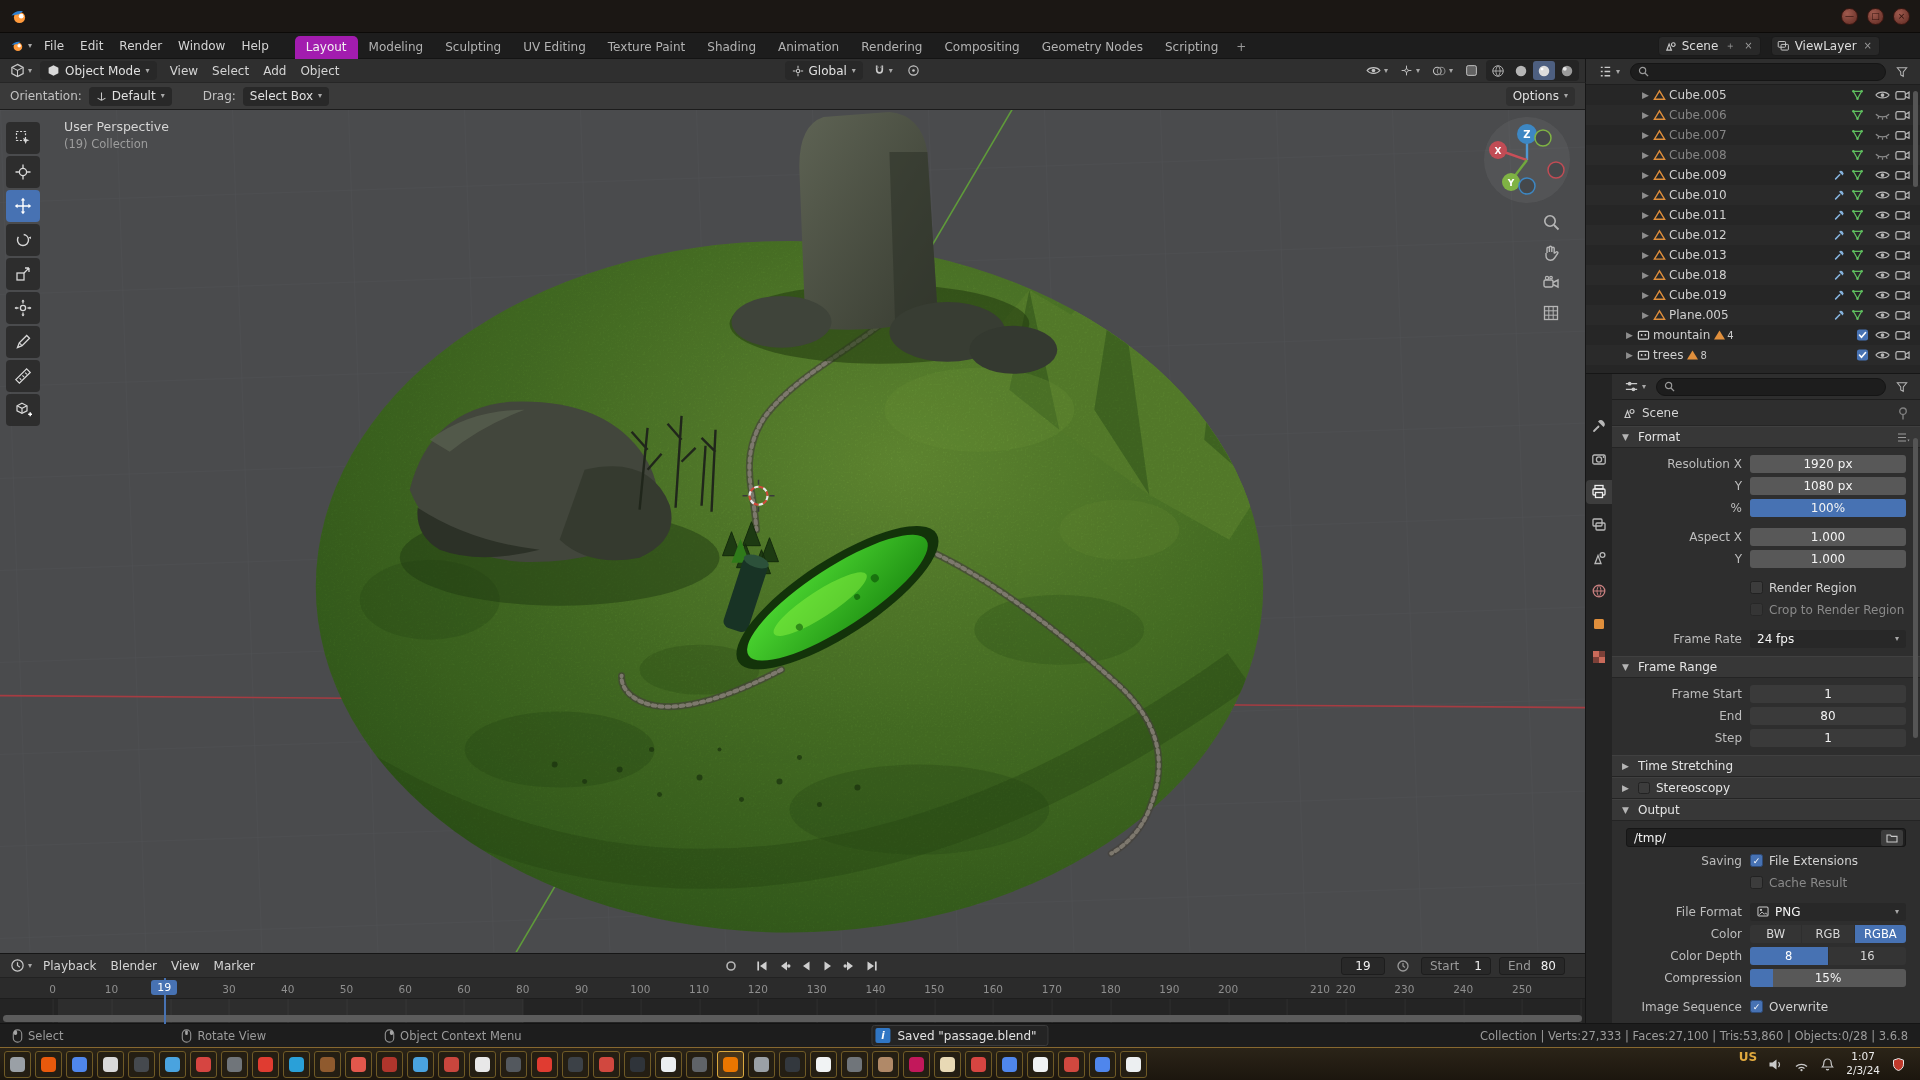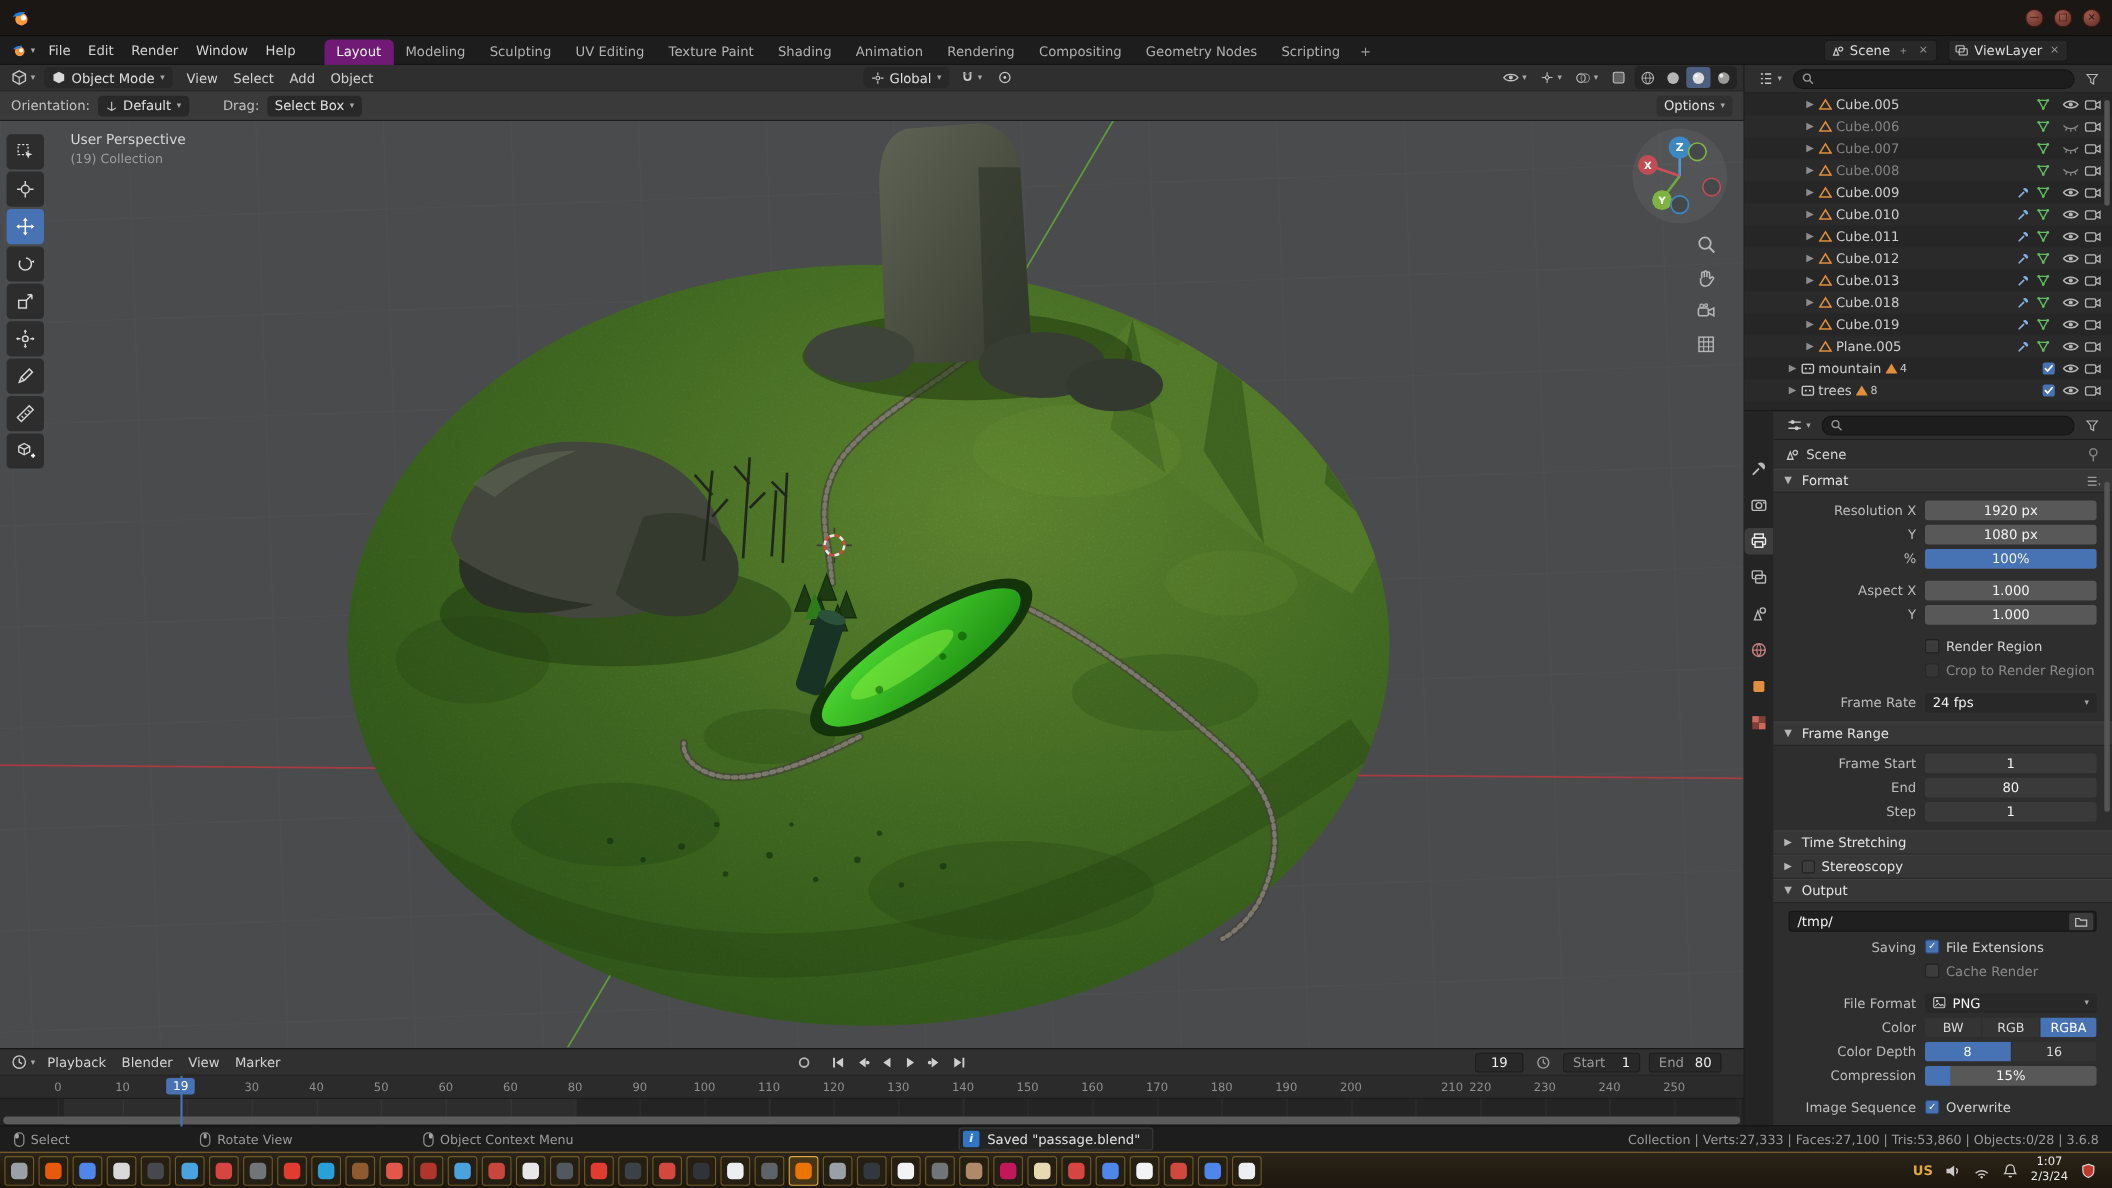--- a/index.html
+++ b/index.html
@@ -17,21 +17,21 @@
 #titlebar .win-title{position:absolute;left:0;right:0;text-align:center;color:#d8ac6e;font-size:13px}
 #win-controls{margin-left:auto;display:flex;gap:9px;z-index:2}
 .winbtn{width:17px;height:17px;border-radius:50%;background:radial-gradient(circle at 35% 30%,#a05a4e,#5e2a22);
   border:1px solid #3c1712;display:flex;align-items:center;justify-content:center;color:#2b100b;font-size:9px;line-height:1}
 
 #menubar{position:absolute;left:0;top:33px;width:1920px;height:26px;background:#1d1d1d;
   display:flex;align-items:center;border-bottom:1px solid #141414;padding:0 6px}
 .menu-item{padding:0 8px;line-height:26px;color:#d4d4d4;cursor:default}
 #tabs{display:flex;align-items:flex-end;height:26px;margin-left:18px}
 .tab{padding:4px 11px 5px;border-radius:5px 5px 0 0;color:#b2b2b2;white-space:nowrap}
-.tab.active{background:#701a75;color:#f2f2f2}
+.tab.active{background:#a21caf;color:#f2f2f2}
 .tab.addtab{color:#9a9a9a;padding:4px 7px 5px}
 #scene-selectors{margin-left:auto;display:flex;gap:10px;margin-right:34px}
 .selector{display:flex;align-items:center;gap:5px;background:#282828;border:1px solid #1a1a1a;border-radius:4px;height:20px;padding:0 5px;color:#ddd}
 .mini-btn{color:#9a9a9a;font-size:10px;padding:0 2px}
 
 #vp-header{position:absolute;left:0;top:59px;width:1586px;height:24px;background:#2f2f2f;
   display:flex;align-items:center;padding:0 6px;border-bottom:1px solid #262626;border-right:1px solid #161616}
 #vp-menus{display:flex}
 #vp-menus .menu-item{line-height:24px;padding:0 7px}
 .pill{display:inline-flex;align-items:center;gap:5px;background:#282828;border-radius:4px;height:19px;padding:0 7px;color:#e0e0e0;white-space:nowrap}
@@ -141,21 +141,21 @@
   display:flex;align-items:center;justify-content:center;font-style:italic}
 #status-stats{margin-left:auto;color:#9b9b9b}
 
 #taskbar{position:absolute;left:0;top:1047px;width:1920px;height:33px;background:linear-gradient(#2b2418,#1c160e);
   border-top:1px solid #87682f;display:flex;align-items:center;padding:0 4px;gap:4px}
 #task-apps{display:flex;gap:4px}
 .task-item{width:27px;height:27px;border:1px solid #6f5a26;border-radius:3px;background:#241e13;
   display:flex;align-items:center;justify-content:center;flex:none}
 .task-item.active{border-color:#dba93e;background:#47351a}
 .task-glyph{width:15px;height:15px;border-radius:4px}
-#tray{margin-left:auto;display:flex;align-items:center;gap:11px;padding-right:10px}
+#tray{margin-left:auto;display:flex;gap:11px;padding-right:10px}
 #kb-layout{color:#e0a93e;font-weight:bold}
 .tray-icon{display:flex;align-items:center}
 .tray-icon svg{width:15px;height:15px}
 #clock{font-size:10.5px;line-height:1.3;color:#ececec;text-align:center}
 </style>
 </head>
 <body>
 
 <div id="root">
 
@@ -1296,21 +1296,21 @@
             <label>Saving</label>
             <div class="cbrow">
               <span class="cb checked"></span>
               <span class="cblab">File Extensions</span>
             </div>
           </div>
         <div class="prow">
             <label></label>
             <div class="cbrow">
               <span class="cb"></span>
-              <span class="cblab dim2">Cache Render</span>
+              <span class="cblab dim2">Cache Result</span>
             </div>
           </div>
         <div class="pgap"></div>
         <div class="prow">
             <label>File Format</label>
           <div class="field dd">
             <svg width="12" height="11" viewBox="0 0 13 12">
                 <rect x="1" y="1" width="11" height="10" rx="1.2" fill="none" stroke="#c9c9c9" stroke-width="1.1"></rect>
                 <circle cx="4.3" cy="4.3" r="1.2" fill="#c9c9c9"></circle>
                 <path d="M2.5 9.5 5.5 6.5 8 9 9.5 7.5 11 9.5" fill="none" stroke="#c9c9c9" stroke-width="1"></path>

